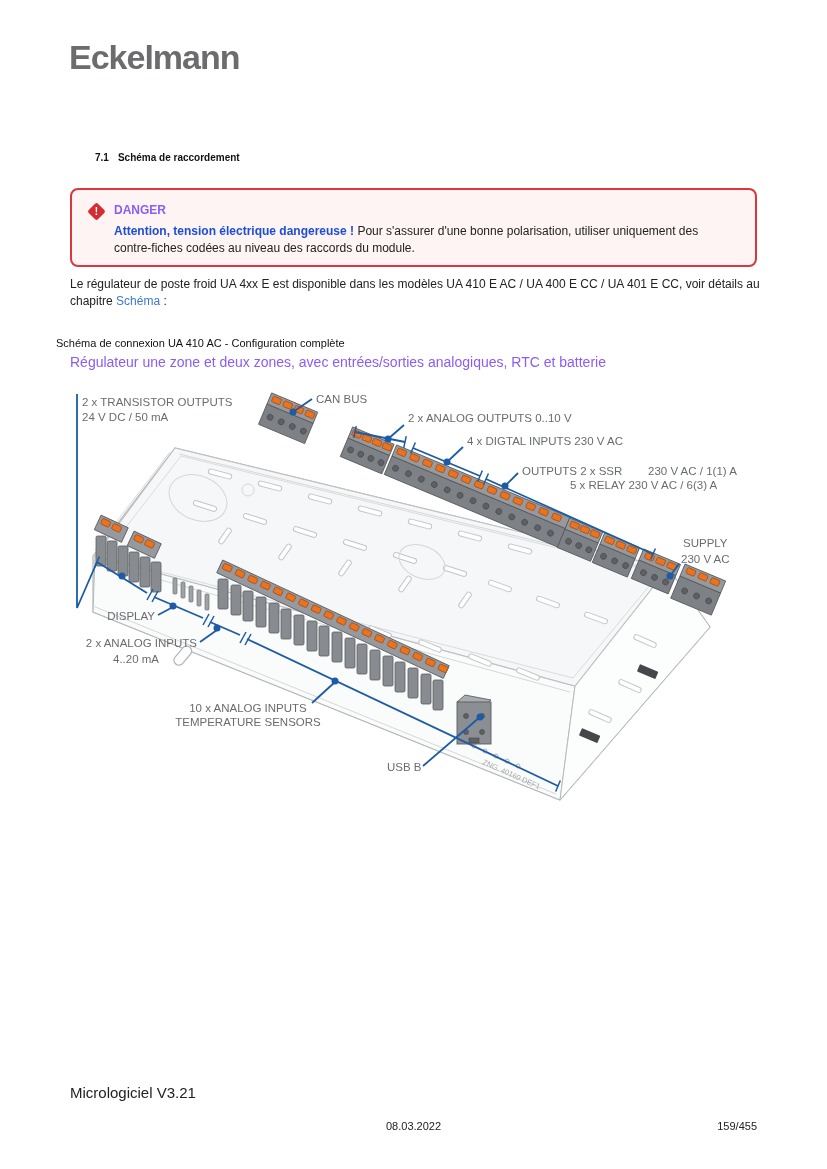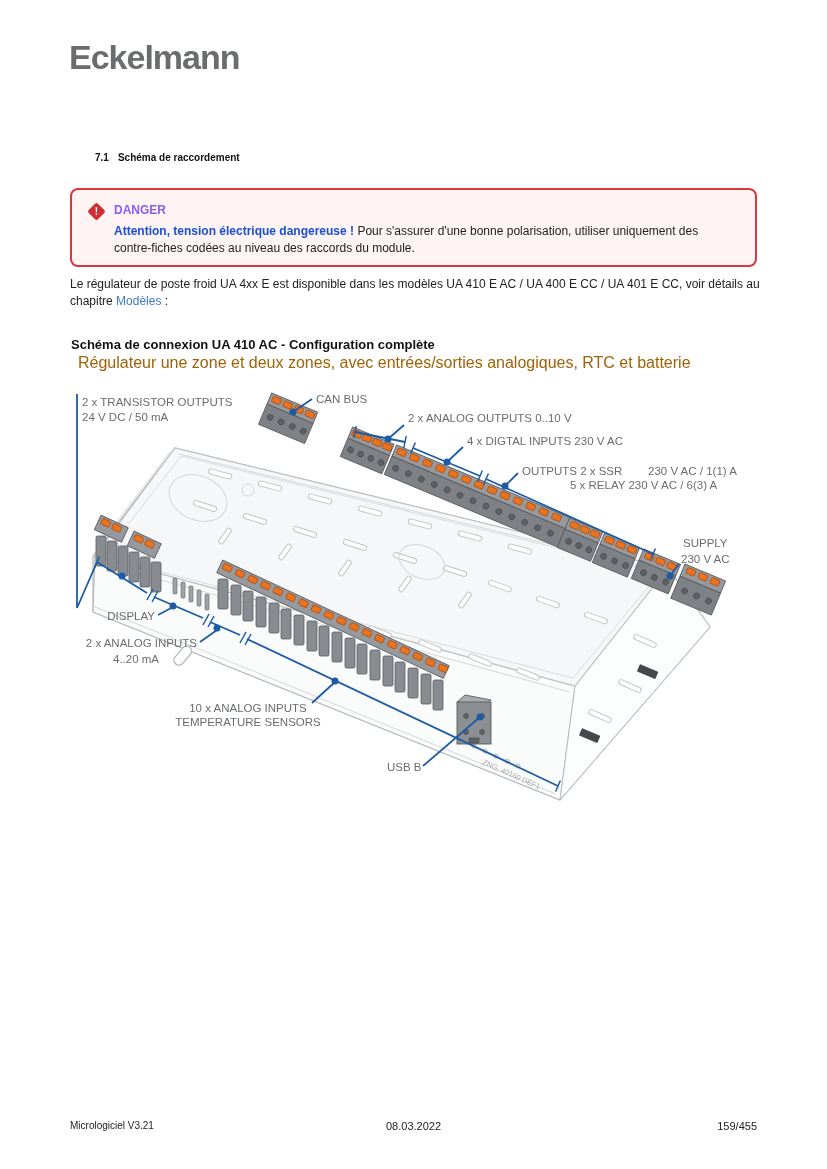--- a/index.html
+++ b/index.html
@@ -16,22 +16,22 @@
   .dicon{position:absolute;left:18px;top:15px;width:13px;height:13px;background:#d22d33;transform:rotate(45deg);border-radius:2px;}
   .dicon span{position:absolute;left:0;top:0;width:13px;height:13px;display:flex;align-items:center;justify-content:center;
     transform:rotate(-45deg);color:#fff;font-weight:bold;font-size:10px;line-height:1;}
   .dtitle{position:absolute;left:42px;top:13px;font-size:12px;font-weight:bold;color:#8b5cf6;}
   .dbody{position:absolute;left:42px;top:33px;width:610px;font-size:12px;line-height:17px;color:#222;}
   .dbody b{color:#1d4ed8;}
 
   .intro{position:absolute;left:70px;top:276px;width:690px;font-size:12px;line-height:17px;color:#222;}
   .intro a{color:#3d78d0;text-decoration:none;cursor:pointer;}
 
-  .schema-title{position:absolute;left:71px;top:337px;font-size:13px;font-weight:bold;color:#111;}
-  .schema-sub{position:absolute;left:70px;top:354px;font-size:16px;color:#a16207;margin-left:8px;}
+  .schema-title{position:absolute;left:56px;top:337px;font-size:11px;font-weight:normal;color:#111;}
+  .schema-sub{position:absolute;left:70px;top:354px;font-size:14px;color:#8b5cf6;}
 
   .diagram{position:absolute;left:70px;top:386px;}
 
   
   .base{fill:#fdfdfe;stroke:#b2b5b8;stroke-width:1.2;}
   .lid{fill:#f5f6f7;fill-opacity:.92;stroke:#bfc2c4;stroke-width:1.1;}
   .lid2{fill:none;stroke:#d9dbdd;stroke-width:1;}
   .face{fill:#fafbfb;stroke:#b5b8ba;stroke-width:1;}
   .ext{fill:#fcfdfd;stroke:#b8bbbd;stroke-width:1;}
   .fln{stroke:#d5d7d9;stroke-width:1;fill:none;}
@@ -48,21 +48,21 @@
   .th{fill:#888b8f;stroke:#5a5d60;stroke-width:.8;}
   .pin{fill:#a0a3a6;stroke:#717477;stroke-width:.7;}
   .usbf{fill:#8b8e92;stroke:#5a5d60;stroke-width:.9;}
   .usbt{fill:#a8abaf;stroke:#5a5d60;stroke-width:.9;}
   
   .bl{stroke:#1d5ca4;stroke-width:1.8;fill:none;}
   .bl2{stroke:#1d5ca4;stroke-width:1.5;fill:none;}
   .dot{fill:#1d5ca4;}
   .lbl{fill:#696c6f;font-size:11.5px;}
 
-  .footer-l{position:absolute;left:70px;top:1120px;font-size:10px;color:#222;}
+  .footer-l{position:absolute;left:70px;top:1084px;font-size:15px;color:#222;}
   .footer-c{position:absolute;left:0;top:1120px;width:827px;text-align:center;font-size:11px;color:#222;}
   .footer-r{position:absolute;right:70px;top:1120px;font-size:11px;color:#222;}
 </style>
 </head>
 <body>
 
 <div class="page">
 
   <div class="logo">Eckelmann</div>
 
@@ -75,21 +75,21 @@
     <div class="dicon">
         <span>!</span>
       </div>
     <div class="dtitle">DANGER</div>
     <div class="dbody">
       <b>Attention, tension électrique dangereuse !</b><span> Pour s'assurer d'une bonne polarisation, utiliser uniquement des contre-fiches codées au niveau des raccords du module.</span>
     </div>
   </div>
 
   <div class="intro">
-    <span>Le régulateur de poste froid UA 4xx E est disponible dans les modèles UA 410 E AC / UA 400 E CC / UA 401 E CC, voir détails au chapitre </span><a>Modèles</a><span> :</span>
+    <span>Le régulateur de poste froid UA 4xx E est disponible dans les modèles UA 410 E AC / UA 400 E CC / UA 401 E CC, voir détails au chapitre </span><a>Schéma</a><span> :</span>
   </div>
 
   <div class="schema-title">Schéma de connexion UA 410 AC - Configuration complète</div>
   <div class="schema-sub">Régulateur une zone et deux zones, avec entrées/sorties analogiques, RTC et batterie</div>
 
   <svg class="diagram" width="695" height="425" viewBox="0 0 695 425" xmlns="http://www.w3.org/2000/svg">
     <defs>
       <rect id="lv" width="9" height="6" rx="1"></rect>
       <circle id="hl" r="3"></circle>
       <rect id="th" width="10" height="30" rx="1.5"></rect>

